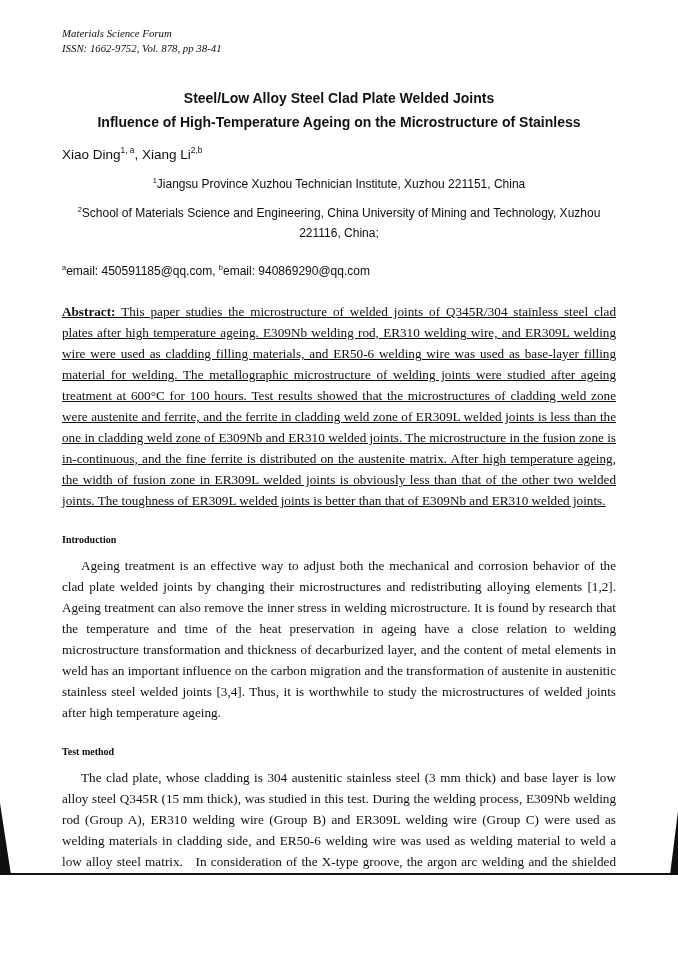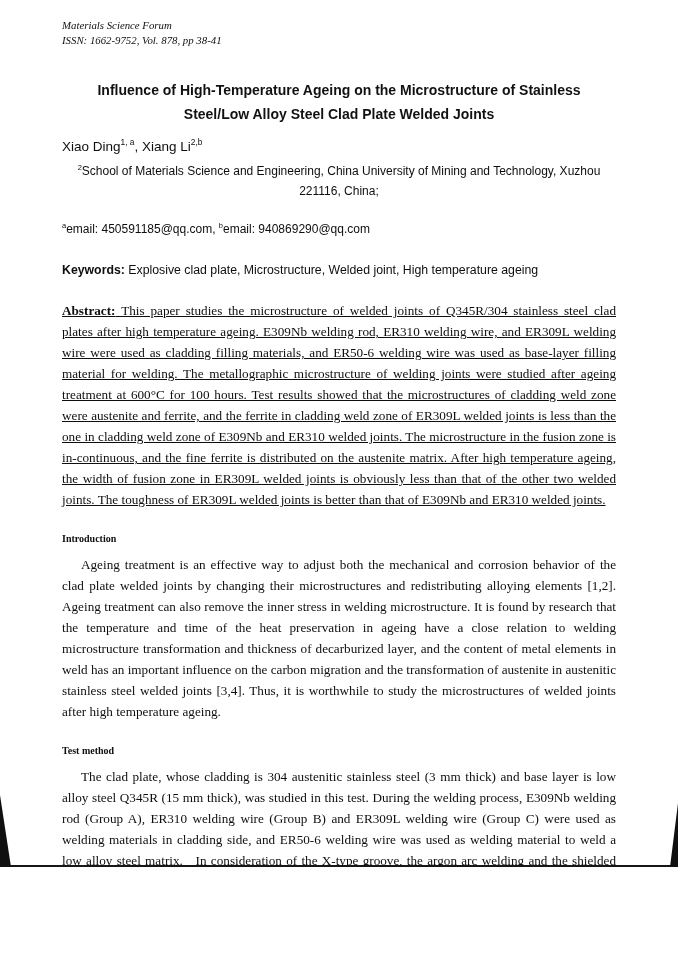--- a/index.html
+++ b/index.html
@@ -3,21 +3,21 @@
 <meta charset="utf-8">
 <style>
   * { margin: 0; padding: 0; box-sizing: border-box; }
   html, body { background: #ffffff; }
   body { font-family: "Liberation Serif", "DejaVu Serif", serif; color: #0e0e0e; }
 
   .page {
     position: relative;
     width: 678px;
     height: 863px;
-    margin: 4px auto;
+    margin: 12px auto;
     background: #ffffff;
     padding: 14px 62px 0 62px;
     overflow: hidden;
   }
 
   
   .header {
     display: flex;
     justify-content: space-between;
     font-style: italic;
@@ -109,32 +109,32 @@
 <div class="page">
 
   <header class="header">
     <div class="header-left">
       <div>Materials Science Forum</div>
       <div>ISSN: 1662-9752, Vol. 878, pp 38-41</div>
     </div>
   </header>
 
   <h1 class="title">
+    <div>Steel/Low Alloy Steel Clad Plate Welded Joints</div>
     <div>Influence of High-Temperature Ageing on the Microstructure of Stainless</div>
-    <div>Steel/Low Alloy Steel Clad Plate Welded Joints</div>
   </h1>
 
   <div class="authors"><span>Xiao Ding</span><sup>1, a</sup><span>, </span><span>Xiang Li</span><sup>2,b</sup></div>
 
+  <div class="affil"><sup>1</sup><span>Jiangsu Province Xuzhou Technician Institute, Xuzhou 221151, China</span></div>
 
   <div class="affil affil2"><sup>2</sup><span>School of Materials Science and Engineering, China University of Mining and Technology, Xuzhou 221116, China;</span></div>
 
   <div class="emails"><sup>a</sup><span>email: 450591185@qq.com, </span><sup>b</sup><span>email: 940869290@qq.com</span></div>
 
-  <p class="keywords"><b>Keywords:</b><span> Explosive clad plate, Microstructure, Welded joint, High temperature ageing</span></p>
 
   <p class="body-text abstract"><b>Abstract:</b><span> This paper studies the microstructure of welded joints of Q345R/304 stainless steel clad plates after high temperature ageing. E309Nb welding rod, ER310 welding wire, and ER309L welding wire were used as cladding filling materials, and ER50-6 welding wire was used as base-layer filling material for welding. The metallographic microstructure of welding joints were studied after ageing treatment at 600°C for 100 hours. Test results showed that the microstructures of cladding weld zone were austenite and ferrite, and the ferrite in cladding weld zone of ER309L welded joints is less than the one in cladding weld zone of E309Nb and ER310 welded joints. The microstructure in the fusion zone is in-continuous, and the fine ferrite is distributed on the austenite matrix. After high temperature ageing, the width of fusion zone in ER309L welded joints is obviously less than that of the other two welded joints. The toughness of ER309L welded joints is better than that of E309Nb and ER310 welded joints.</span></p>
 
   <section>
     <h2 class="section-heading">Introduction</h2>
     <p class="body-text indent">Ageing treatment is an effective way to adjust both the mechanical and corrosion behavior of the clad plate welded joints by changing their microstructures and redistributing alloying elements [1,2]. Ageing treatment can also remove the inner stress in welding microstructure. It is found by research that the temperature and time of the heat preservation in ageing have a close relation to welding microstructure transformation and thickness of decarburized layer, and the content of metal elements in weld has an important influence on the carbon migration and the transformation of austenite in austenitic stainless steel welded joints [3,4]. Thus, it is worthwhile to study the microstructures of welded joints after high temperature ageing.</p>
   </section>
 
   <section>
     <h2 class="section-heading">Test method</h2>

